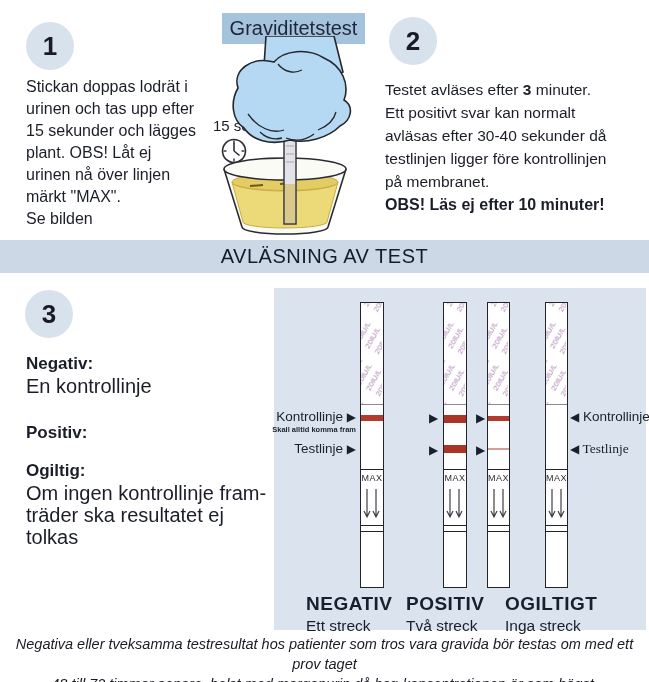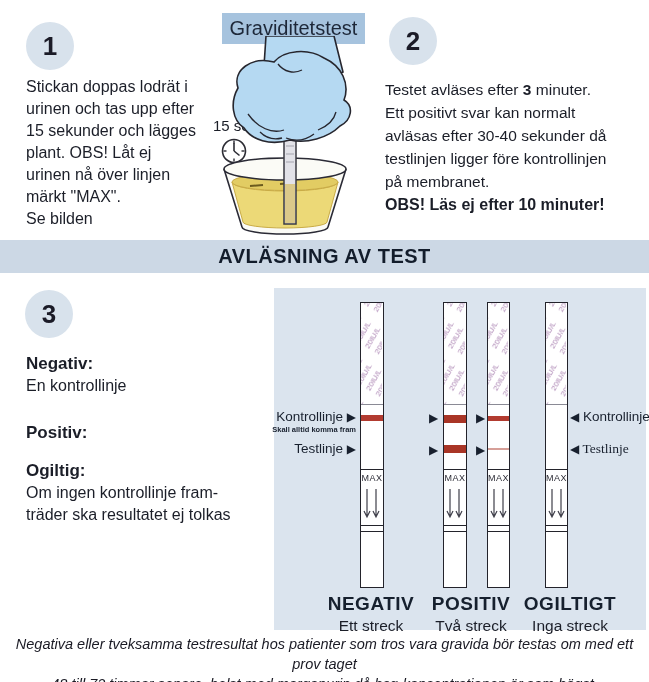--- a/index.html
+++ b/index.html
@@ -30,26 +30,26 @@
   .dip-illustration{position:absolute;left:208px;top:36px;}
   .step2-text{
     position:absolute;left:385px;top:78px;width:268px;
     font-size:15.5px;line-height:23px;
   }
   .step2-text .obs{font-weight:bold;font-size:16px;}
   
   .band{
     position:absolute;left:0;top:240px;width:649px;height:33px;
     background:#ccd8e5;text-align:center;line-height:33px;
-    font-size:20px;font-weight:bold;letter-spacing:0.5px;color:#121c2b;
+    font-size:20px;font-weight:normal;letter-spacing:0.5px;color:#121c2b;
   }
   
   .step3{position:absolute;left:26px;top:353px;width:245px;}
   .s3-group .s3-head{font-size:17px;font-weight:bold;line-height:22px;}
-  .s3-group .s3-body{font-size:16px;line-height:22px;white-space:pre-line;}
+  .s3-group .s3-body{font-size:20px;line-height:22px;white-space:pre-line;}
   .step3 div.s3-group:nth-of-type(2){margin-top:25px;}
   .step3 div.s3-group:nth-of-type(3){margin-top:16px;}
   
   .panel{
     position:absolute;left:274px;top:288px;width:372px;height:342px;
     background:#dbe4ee;
   }
   .stick{
     position:absolute;top:302px;height:286px;width:24px;
     background:#fff;border:1.5px solid #23232b;box-sizing:border-box;
@@ -80,21 +80,21 @@
   .lbl-right{left:570px;text-align:left;}
   .lbl-ctrl-right{top:409px;text-align:right;}
   .lbl-test-right{top:441px;font-family:Liberation Serif, serif;}
   .mid-arrow{position:absolute;font-size:12px;color:#18202e;}
   .ma-1{left:429px;top:411px;}
   .ma-2{left:476px;top:411px;}
   .ma-3{left:429px;top:443px;}
   .ma-4{left:476px;top:443px;}
   .arrow-glyph{font-size:12px;}
   
-  .result{position:absolute;width:130px;text-align:center;}
+  .result{position:absolute;width:130px;text-align:left;}
   .result .r-label{font-size:19px;font-weight:bold;color:#16202e;letter-spacing:0.5px;}
   .result .r-sub{font-size:15.5px;margin-top:2px;}
   .res-neg{left:306px;top:593px;}
   .res-pos{left:406px;top:593px;}
   .res-ogi{left:505px;top:593px;}
   
   .footnote{
     position:absolute;left:0;top:634px;width:649px;text-align:center;
     font-size:14.5px;font-style:italic;line-height:20px;white-space:pre-line;color:#1a1a24;
   }

